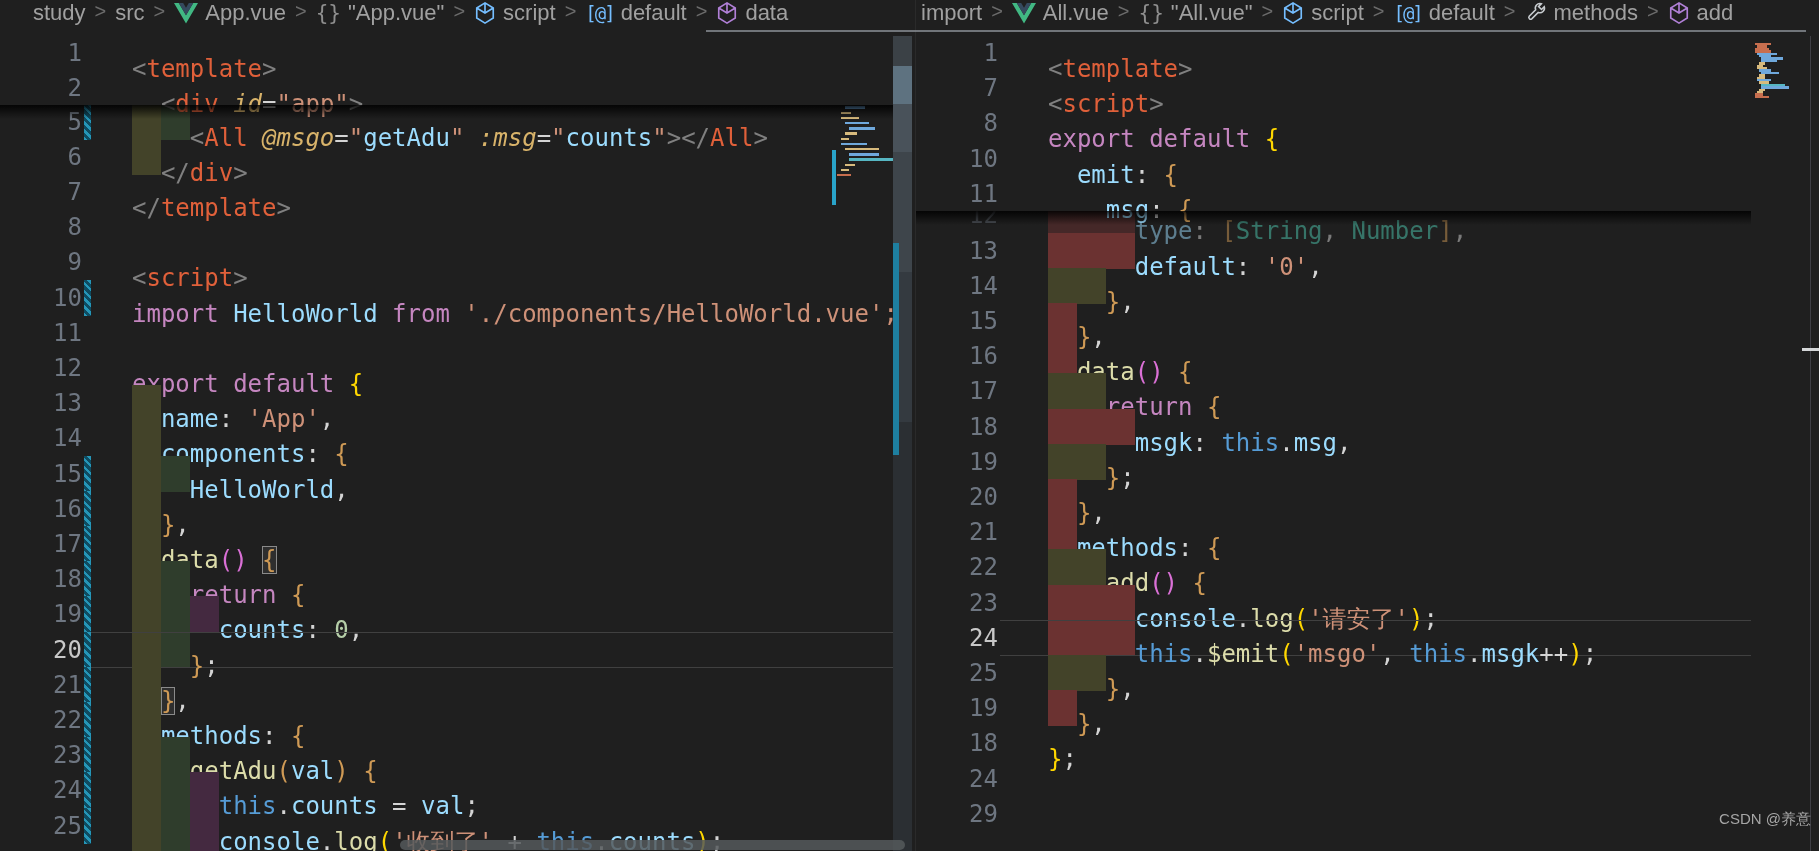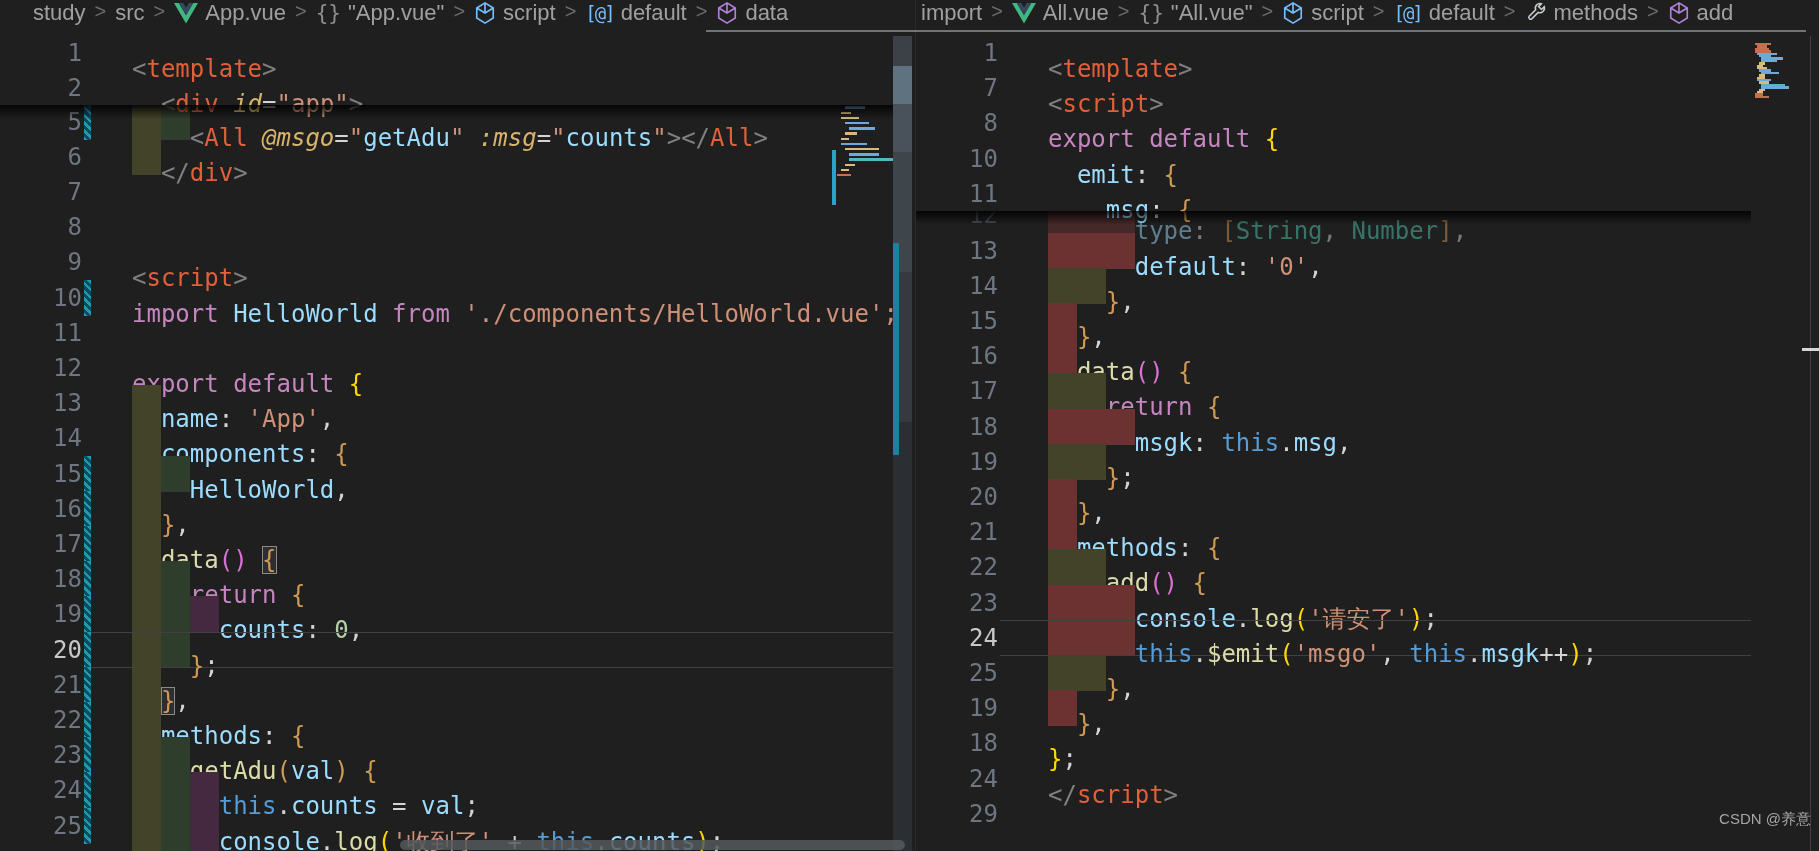--- a/index.html
+++ b/index.html
@@ -92,21 +92,21 @@
             <svg width="22" height="24" viewBox="0 0 24 26">
               <path d="M12 2 21 7.5v11L12 24 3 18.5v-11Z M12 2v11 M3 7.5l9 5.5 9-5.5" fill="none" stroke="#b180d7" stroke-width="1.8"></path>
             </svg>
           </span>
           <span>data</span>
         </span>
       </div>
     <div class="code-area">
         <div class="code-row" style="top: 103.6px; width: 893px;"><div class="iblock" style="left: 132px; width: 28.9px; background: rgb(67, 67, 41);"></div><div class="iblock" style="left: 160.9px; width: 28.9px; background: rgb(47, 61, 44);"></div><div class="gut-mod"></div><div class="lnum">5</div><div class="code-text" style="width: 761px; overflow: hidden; white-space: pre;"><span class="tk-op">    </span><span class="tk-angle">&lt;</span><span class="tk-tag">All</span><span class="tk-op"> </span><span class="tk-attr">@msgo</span><span class="tk-op">=</span><span class="tk-str">"</span><span class="tk-var">getAdu</span><span class="tk-str">"</span><span class="tk-op"> </span><span class="tk-attr">:msg</span><span class="tk-op">=</span><span class="tk-str">"</span><span class="tk-var">counts</span><span class="tk-str">"</span><span class="tk-angle">&gt;&lt;/</span><span class="tk-tag">All</span><span class="tk-angle">&gt;</span></div></div>
         <div class="code-row" style="top: 138.8px; width: 893px;"><div class="iblock" style="left: 132px; width: 28.9px; background: rgb(67, 67, 41);"></div><div class="lnum">6</div><div class="code-text" style="width: 761px; overflow: hidden; white-space: pre;"><span class="tk-op">  </span><span class="tk-angle">&lt;/</span><span class="tk-tag">div</span><span class="tk-angle">&gt;</span></div></div>
-        <div class="code-row" style="top: 174px; width: 893px;"><div class="lnum">7</div></div>
+        <div class="code-row" style="top: 174px; width: 893px;"><div class="lnum">7</div><div class="code-text" style="width: 761px; overflow: hidden; white-space: pre;"><span class="tk-angle">&lt;/</span><span class="tk-tag">template</span><span class="tk-angle">&gt;</span></div></div>
         <div class="code-row" style="top: 209.2px; width: 893px;"><div class="lnum">8</div><div class="code-text" style="width: 761px; overflow: hidden; white-space: pre;"></div></div>
         <div class="code-row" style="top: 244.4px; width: 893px;"><div class="lnum">9</div><div class="code-text" style="width: 761px; overflow: hidden; white-space: pre;"><span class="tk-angle">&lt;</span><span class="tk-tag">script</span><span class="tk-angle">&gt;</span></div></div>
         <div class="code-row" style="top: 279.6px; width: 893px;"><div class="gut-mod"></div><div class="lnum">10</div><div class="code-text" style="width: 761px; overflow: hidden; white-space: pre;"><span class="tk-kw">import</span><span class="tk-op"> </span><span class="tk-var">HelloWorld</span><span class="tk-op"> </span><span class="tk-kw">from</span><span class="tk-op"> </span><span class="tk-str">'./components/HelloWorld.vue';</span></div></div>
         <div class="code-row" style="top: 314.8px; width: 893px;"><div class="lnum">11</div><div class="code-text" style="width: 761px; overflow: hidden; white-space: pre;"></div></div>
         <div class="code-row" style="top: 350px; width: 893px;"><div class="lnum">12</div><div class="code-text" style="width: 761px; overflow: hidden; white-space: pre;"><span class="tk-kw">export</span><span class="tk-op"> </span><span class="tk-kw">default</span><span class="tk-op"> </span><span class="tk-b1">{</span></div></div>
         <div class="code-row" style="top: 385.2px; width: 893px;"><div class="iblock" style="left: 132px; width: 28.9px; background: rgb(67, 67, 41);"></div><div class="lnum">13</div><div class="code-text" style="width: 761px; overflow: hidden; white-space: pre;"><span class="tk-op">  </span><span class="tk-var">name</span><span class="tk-op">:</span><span class="tk-op"> </span><span class="tk-str">'App'</span><span class="tk-op">,</span></div></div>
         <div class="code-row" style="top: 420.4px; width: 893px;"><div class="iblock" style="left: 132px; width: 28.9px; background: rgb(67, 67, 41);"></div><div class="lnum">14</div><div class="code-text" style="width: 761px; overflow: hidden; white-space: pre;"><span class="tk-op">  </span><span class="tk-var">components</span><span class="tk-op">:</span><span class="tk-op"> </span><span class="tk-b3">{</span></div></div>
         <div class="code-row" style="top: 455.6px; width: 893px;"><div class="iblock" style="left: 132px; width: 28.9px; background: rgb(67, 67, 41);"></div><div class="iblock" style="left: 160.9px; width: 28.9px; background: rgb(47, 61, 44);"></div><div class="gut-mod"></div><div class="lnum">15</div><div class="code-text" style="width: 761px; overflow: hidden; white-space: pre;"><span class="tk-op">    </span><span class="tk-var">HelloWorld</span><span class="tk-op">,</span></div></div>
         <div class="code-row" style="top: 490.8px; width: 893px;"><div class="iblock" style="left: 132px; width: 28.9px; background: rgb(67, 67, 41);"></div><div class="gut-mod"></div><div class="lnum">16</div><div class="code-text" style="width: 761px; overflow: hidden; white-space: pre;"><span class="tk-op">  </span><span class="tk-b3">}</span><span class="tk-op">,</span></div></div>
         <div class="code-row" style="top: 526px; width: 893px;"><div class="iblock" style="left: 132px; width: 28.9px; background: rgb(67, 67, 41);"></div><div class="gut-mod"></div><div class="lnum">17</div><div class="code-text" style="width: 761px; overflow: hidden; white-space: pre;"><span class="tk-op">  </span><span class="tk-fn">data</span><span class="tk-b2">(</span><span class="tk-b2">)</span><span class="tk-op"> </span><span class="tk-b3 boxed">{</span></div></div>
@@ -192,21 +192,21 @@
         <div class="code-row" style="top: 408.6px; width: 835px;"><div class="iblock" style="left: 132px; width: 86.7px; background: rgb(107, 50, 49);"></div><div class="lnum">18</div><div class="code-text" style="width: 703px; overflow: hidden; white-space: pre;"><span class="tk-op">      </span><span class="tk-var">msgk</span><span class="tk-op">:</span><span class="tk-op"> </span><span class="tk-this">this</span><span class="tk-op">.</span><span class="tk-var">msg</span><span class="tk-op">,</span></div></div>
         <div class="code-row" style="top: 443.8px; width: 835px;"><div class="iblock" style="left: 132px; width: 57.8px; background: rgb(67, 67, 41);"></div><div class="lnum">19</div><div class="code-text" style="width: 703px; overflow: hidden; white-space: pre;"><span class="tk-op">    </span><span class="tk-b3">}</span><span class="tk-op">;</span></div></div>
         <div class="code-row" style="top: 479px; width: 835px;"><div class="iblock" style="left: 132px; width: 28.9px; background: rgb(107, 50, 49);"></div><div class="lnum">20</div><div class="code-text" style="width: 703px; overflow: hidden; white-space: pre;"><span class="tk-op">  </span><span class="tk-b3">}</span><span class="tk-op">,</span></div></div>
         <div class="code-row" style="top: 514.2px; width: 835px;"><div class="iblock" style="left: 132px; width: 28.9px; background: rgb(107, 50, 49);"></div><div class="lnum">21</div><div class="code-text" style="width: 703px; overflow: hidden; white-space: pre;"><span class="tk-op">  </span><span class="tk-var">methods</span><span class="tk-op">:</span><span class="tk-op"> </span><span class="tk-b3">{</span></div></div>
         <div class="code-row" style="top: 549.4px; width: 835px;"><div class="iblock" style="left: 132px; width: 57.8px; background: rgb(67, 67, 41);"></div><div class="lnum">22</div><div class="code-text" style="width: 703px; overflow: hidden; white-space: pre;"><span class="tk-op">    </span><span class="tk-fn">add</span><span class="tk-b2">(</span><span class="tk-b2">)</span><span class="tk-op"> </span><span class="tk-b3">{</span></div></div>
         <div class="code-row" style="top: 584.6px; width: 835px;"><div class="iblock" style="left: 132px; width: 86.7px; background: rgb(107, 50, 49);"></div><div class="lnum">23</div><div class="code-text" style="width: 703px; overflow: hidden; white-space: pre;"><span class="tk-op">      </span><span class="tk-var">console</span><span class="tk-op">.</span><span class="tk-fn">log</span><span class="tk-b1">(</span><span class="tk-str">'请安了'</span><span class="tk-b1">)</span><span class="tk-op">;</span></div></div>
         <div class="code-row" style="top: 619.8px; width: 835px;"><div class="iblock" style="left: 132px; width: 86.7px; background: rgb(107, 50, 49);"></div><div class="active-line" style="width: 751px;"></div><div class="lnum active">24</div><div class="code-text" style="width: 703px; overflow: hidden; white-space: pre;"><span class="tk-op">      </span><span class="tk-this">this</span><span class="tk-op">.</span><span class="tk-fn">$emit</span><span class="tk-b1">(</span><span class="tk-str">'msgo'</span><span class="tk-op">,</span><span class="tk-op"> </span><span class="tk-this">this</span><span class="tk-op">.</span><span class="tk-var">msgk</span><span class="tk-op">++</span><span class="tk-b1">)</span><span class="tk-op">;</span></div></div>
         <div class="code-row" style="top: 655px; width: 835px;"><div class="iblock" style="left: 132px; width: 57.8px; background: rgb(67, 67, 41);"></div><div class="lnum">25</div><div class="code-text" style="width: 703px; overflow: hidden; white-space: pre;"><span class="tk-op">    </span><span class="tk-b3">}</span><span class="tk-op">,</span></div></div>
         <div class="code-row" style="top: 690.2px; width: 835px;"><div class="iblock" style="left: 132px; width: 28.9px; background: rgb(107, 50, 49);"></div><div class="lnum">19</div><div class="code-text" style="width: 703px; overflow: hidden; white-space: pre;"><span class="tk-op">  </span><span class="tk-b3">}</span><span class="tk-op">,</span></div></div>
         <div class="code-row" style="top: 725.4px; width: 835px;"><div class="lnum">18</div><div class="code-text" style="width: 703px; overflow: hidden; white-space: pre;"><span class="tk-b1">}</span><span class="tk-op">;</span></div></div>
-        <div class="code-row" style="top: 760.6px; width: 835px;"><div class="lnum">24</div><div class="code-text" style="width: 703px; overflow: hidden; white-space: pre;"><span class="tk-angle">&lt;/</span><span class="tk-tag">script</span><span class="tk-angle">&gt;</span></div></div>
+        <div class="code-row" style="top: 760.6px; width: 835px;"><div class="lnum">24</div></div>
         <div class="code-row" style="top: 795.8px; width: 835px;"><div class="lnum">29</div><div class="code-text" style="width: 703px; overflow: hidden; white-space: pre;"></div></div>
         <div class="sticky" style="width: 835px; height: 176px;">
           <div class="code-row" style="top: 0px; width: 835px;"><div class="lnum">1</div><div class="code-text"><span class="tk-angle">&lt;</span><span class="tk-tag">template</span><span class="tk-angle">&gt;</span></div></div>
           <div class="code-row" style="top: 35.2px; width: 835px;"><div class="lnum">7</div><div class="code-text"><span class="tk-angle">&lt;</span><span class="tk-tag">script</span><span class="tk-angle">&gt;</span></div></div>
           <div class="code-row" style="top: 70.4px; width: 835px;"><div class="lnum">8</div><div class="code-text"><span class="tk-kw">export</span><span class="tk-op"> </span><span class="tk-kw">default</span><span class="tk-op"> </span><span class="tk-b1">{</span></div></div>
           <div class="code-row" style="top: 105.6px; width: 835px;"><div class="lnum">10</div><div class="code-text"><span class="tk-op">  </span><span class="tk-var">emit</span><span class="tk-op">:</span><span class="tk-op"> </span><span class="tk-b3">{</span></div></div>
           <div class="code-row" style="top: 140.8px; width: 835px;"><div class="lnum">11</div><div class="code-text"><span class="tk-op">    </span><span class="tk-var">msg</span><span class="tk-op">:</span><span class="tk-op"> </span><span class="tk-b3">{</span></div></div>
         </div>
         <div class="sticky-shadow" style="top: 211px; width: 835px;"></div>
       </div>

